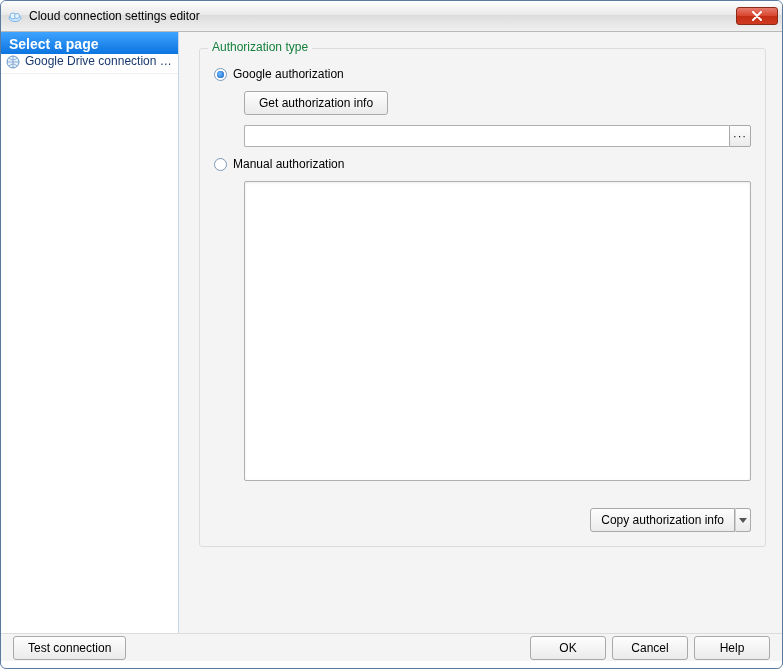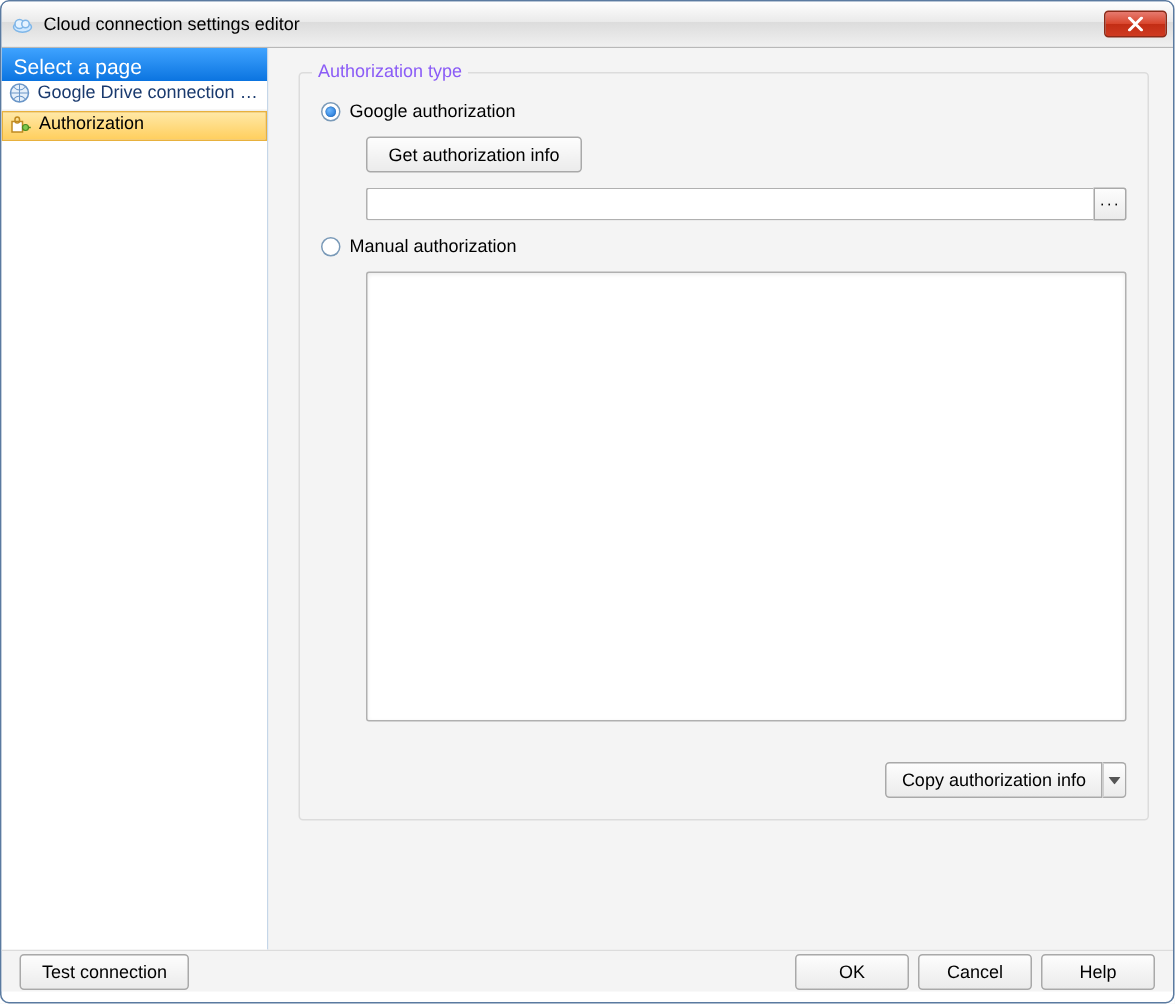--- a/index.html
+++ b/index.html
@@ -59,21 +59,21 @@
     width: 178px;
     border-right: 1px solid #c5d6e8;
     background: #fff;
     display: flex;
     flex-direction: column;
   }
   .sidebar-header {
     height: 22px;
     background: linear-gradient(to bottom, #3fa3ff 0%, #0b74e0 100%);
     color: #fff;
-    font-weight: normal;
+    font-weight: bold;
     font-size: 14px;
     padding: 1px 8px 0 8px;
     display: flex;
     align-items: center;
   }
   .sidebar-list {
     flex: 1;
     overflow: hidden;
   }
   .sidebar-item {
@@ -120,21 +120,21 @@
     padding: 12px 14px 14px 14px;
     position: relative;
     margin-top: 6px;
   }
   .group-title {
     position: absolute;
     top: -9px;
     left: 8px;
     background: #f4f4f4;
     padding: 0 4px;
-    color: #8b5cf6;
+    color: #15803d;
   }
 
   .radio-row {
     display: flex;
     align-items: center;
     gap: 6px;
     margin: 6px 0 10px 0;
   }
   .radio {
     width: 13px; height: 13px;
@@ -285,31 +285,20 @@
     <div class="sidebar-list">
       <div class="sidebar-item">
         <span class="item-icon">
           <svg width="16" height="16" viewBox="0 0 16 16">
             <circle cx="8" cy="8" r="6" fill="#e6f0fa" stroke="#6a96c8" stroke-width="1"></circle>
             <path d="M2 8 h12 M8 2 v12 M4 4 Q8 8 12 4 M4 12 Q8 8 12 12" stroke="#6a96c8" stroke-width="0.7" fill="none"></path>
           </svg>
         </span>
         <span class="item-label">Google Drive connection s…</span>
       </div>
-      <div class="sidebar-item selected">
-        <span class="item-icon">
-          <svg width="16" height="16" viewBox="0 0 16 16">
-            <rect x="2" y="6" width="7" height="7" fill="#fff" stroke="#c08a20" stroke-width="1"></rect>
-            <rect x="4" y="3" width="3" height="4" rx="1.5" fill="none" stroke="#c08a20" stroke-width="1"></rect>
-            <circle cx="11" cy="10" r="2" fill="#7ec850" stroke="#4a8a20" stroke-width="0.8"></circle>
-            <path d="M13 10 h1.5" stroke="#4a8a20" stroke-width="1"></path>
-          </svg>
-        </span>
-        <span class="item-label">Authorization</span>
-      </div>
     </div>
   </div>
 
   <div class="main">
     <div class="content">
       <div class="groupbox">
         <span class="group-title">Authorization type</span>
 
         <div class="radio-row">
           <span class="radio checked"></span>

